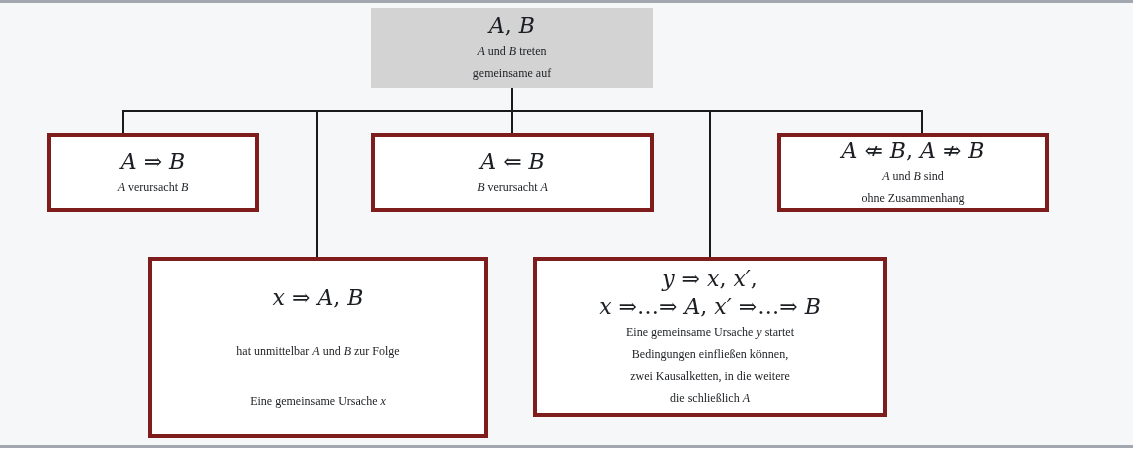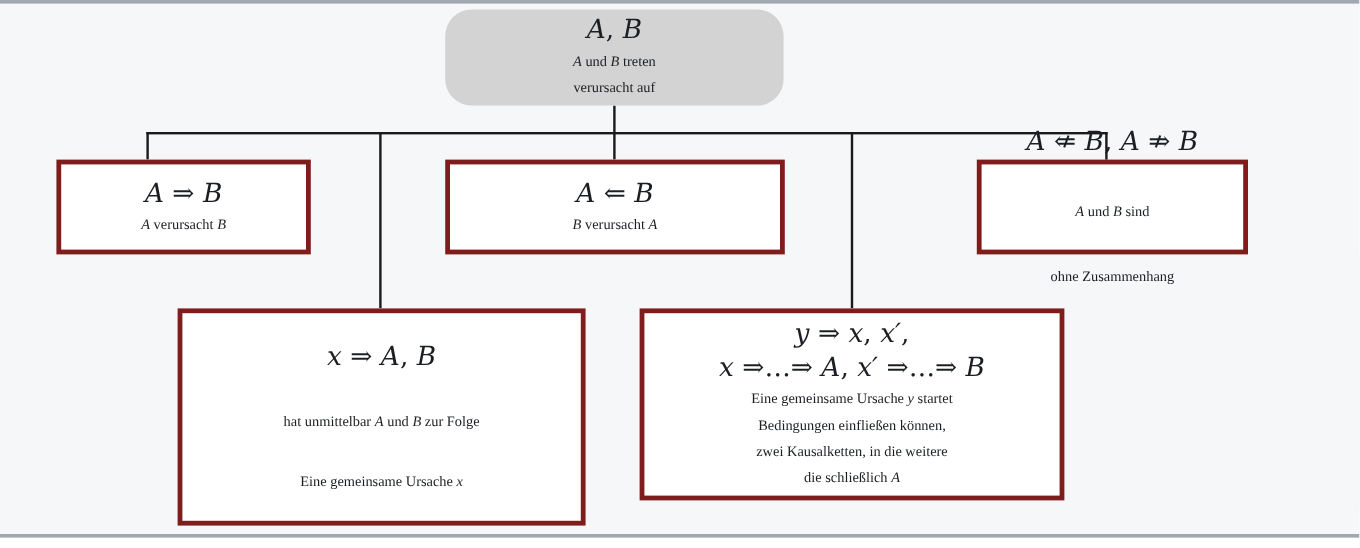--- a/index.html
+++ b/index.html
@@ -65,37 +65,37 @@
 
 <div class="canvas">
 
   <div class="connector" style="left:122px; top:110px; width:801px; height:2px;"></div>
   <div class="connector" style="left:511px; top:88px; width:2px; height:45px;"></div>
   <div class="connector" style="left:122px; top:110px; width:2px; height:23px;"></div>
   <div class="connector" style="left:316px; top:110px; width:2px; height:147px;"></div>
   <div class="connector" style="left:709px; top:110px; width:2px; height:147px;"></div>
   <div class="connector" style="left:921px; top:110px; width:2px; height:24px;"></div>
 
-  <div class="node root" style="left:371px; top:8px; width:282px; height:80px;border-radius:22px;">
+  <div class="node root" style="left:371px; top:8px; width:282px; height:80px;">
     <div class="formula"><i>A</i>, <i>B</i></div>
     <div class="desc"><i>A</i> und <i>B</i> treten</div>
-    <div class="desc">verursacht auf</div>
+    <div class="desc">gemeinsame auf</div>
   </div>
 
   <div class="node" style="left:47px; top:133px; width:212px; height:79px;">
     <div class="formula"><i>A</i> ⇒ <i>B</i></div>
     <div class="desc"><i>A</i> verursacht <i>B</i></div>
   </div>
 
   <div class="node" style="left:371px; top:133px; width:283px; height:79px;">
     <div class="formula"><i>A</i> ⇐ <i>B</i></div>
     <div class="desc"><i>B</i> verursacht <i>A</i></div>
   </div>
 
-  <div class="node" style="left:814px; top:133px; width:226px; height:79px;gap:32px;">
+  <div class="node" style="left:777px; top:133px; width:272px; height:79px;">
     <div class="formula"><i>A</i> ⇍ <i>B</i>, <i>A</i> ⇏ <i>B</i></div>
     <div class="desc"><i>A</i> und <i>B</i> sind</div>
     <div class="desc">ohne Zusammenhang</div>
   </div>
 
   <div class="node" style="left:148px; top:257px; width:340px; height:181px;gap:28px;">
     <div class="formula"><i>x</i> ⇒ <i>A</i>, <i>B</i></div>
     <div class="desc">hat unmittelbar <i>A</i> und <i>B</i> zur Folge</div>
     <div class="desc">Eine gemeinsame Ursache <i>x</i></div>
   </div>

